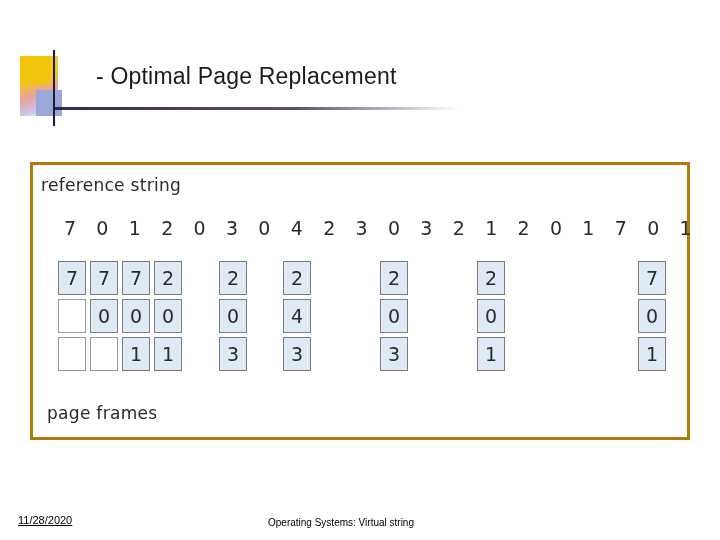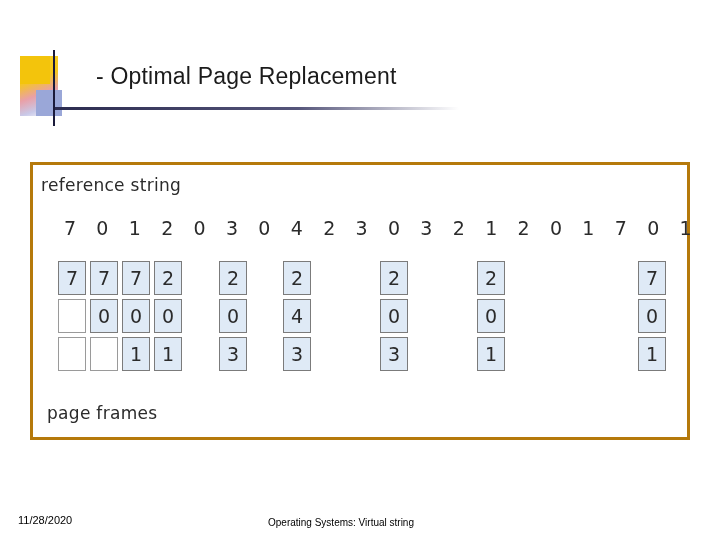--- a/index.html
+++ b/index.html
@@ -150,20 +150,21 @@
     border: 1px solid #9a9a9a;
   }
 
   
   .footer-date {
     position: absolute;
     left: 18px;
     top: 514px;
     font-size: 11px;
     color: #000000;
+    text-decoration: underline;
   }
   .footer-center {
     position: absolute;
     left: 268px;
     top: 517px;
     font-size: 10px;
     color: #000000;
   }
   .footer-page {
     position: absolute;

